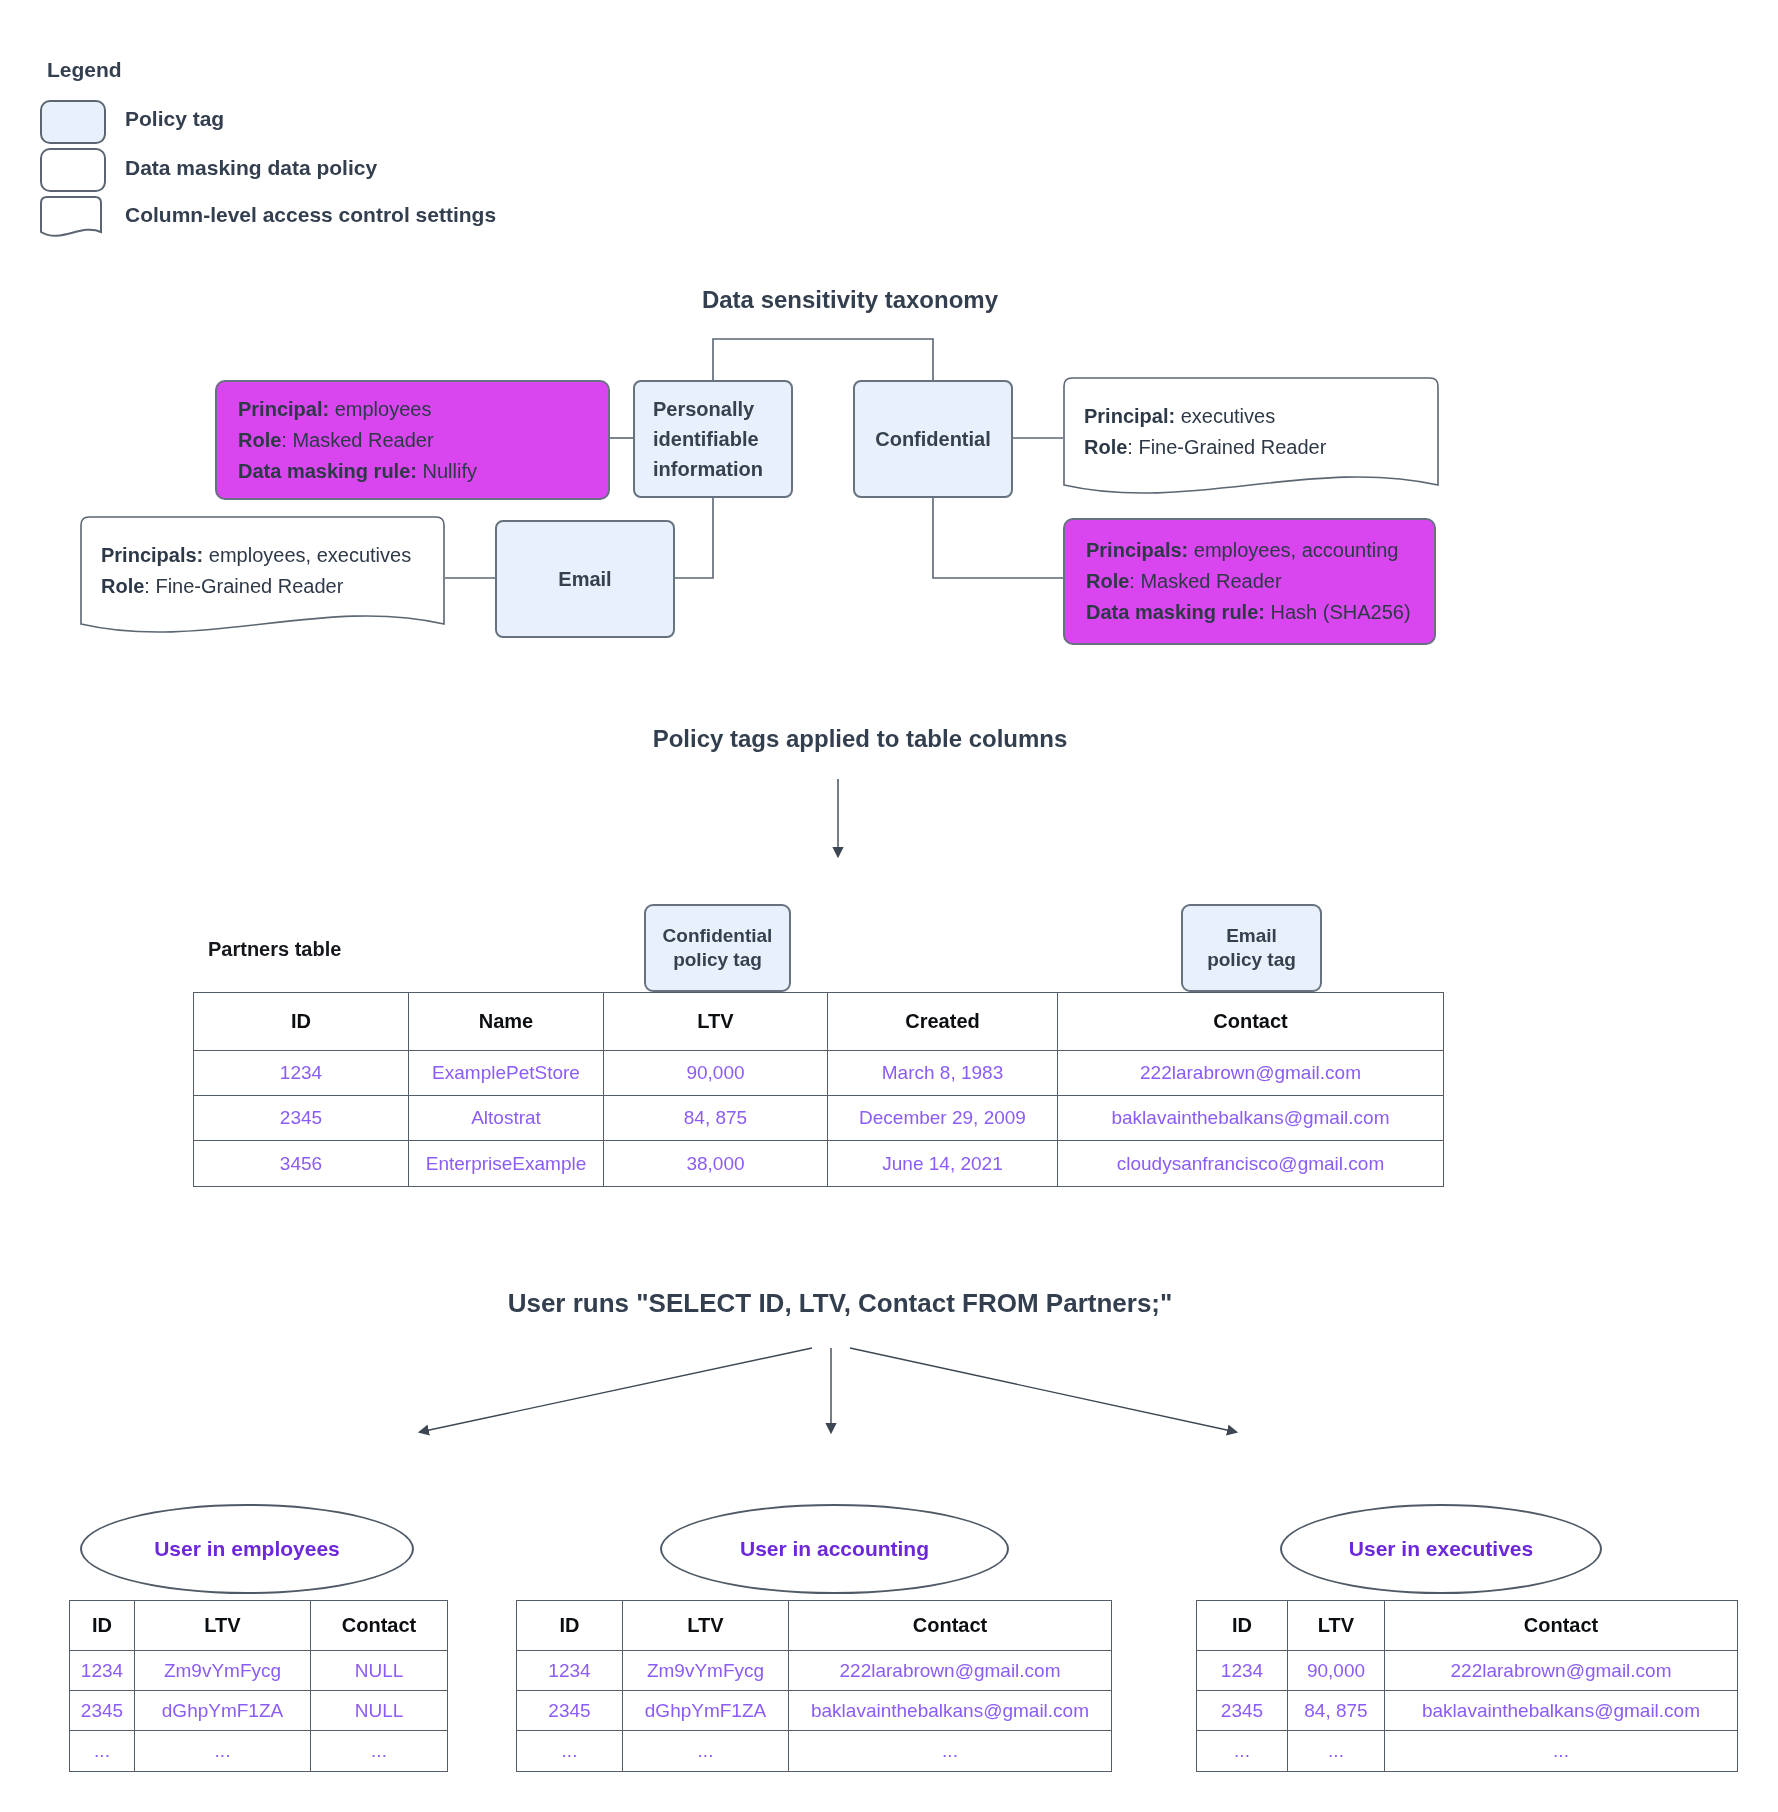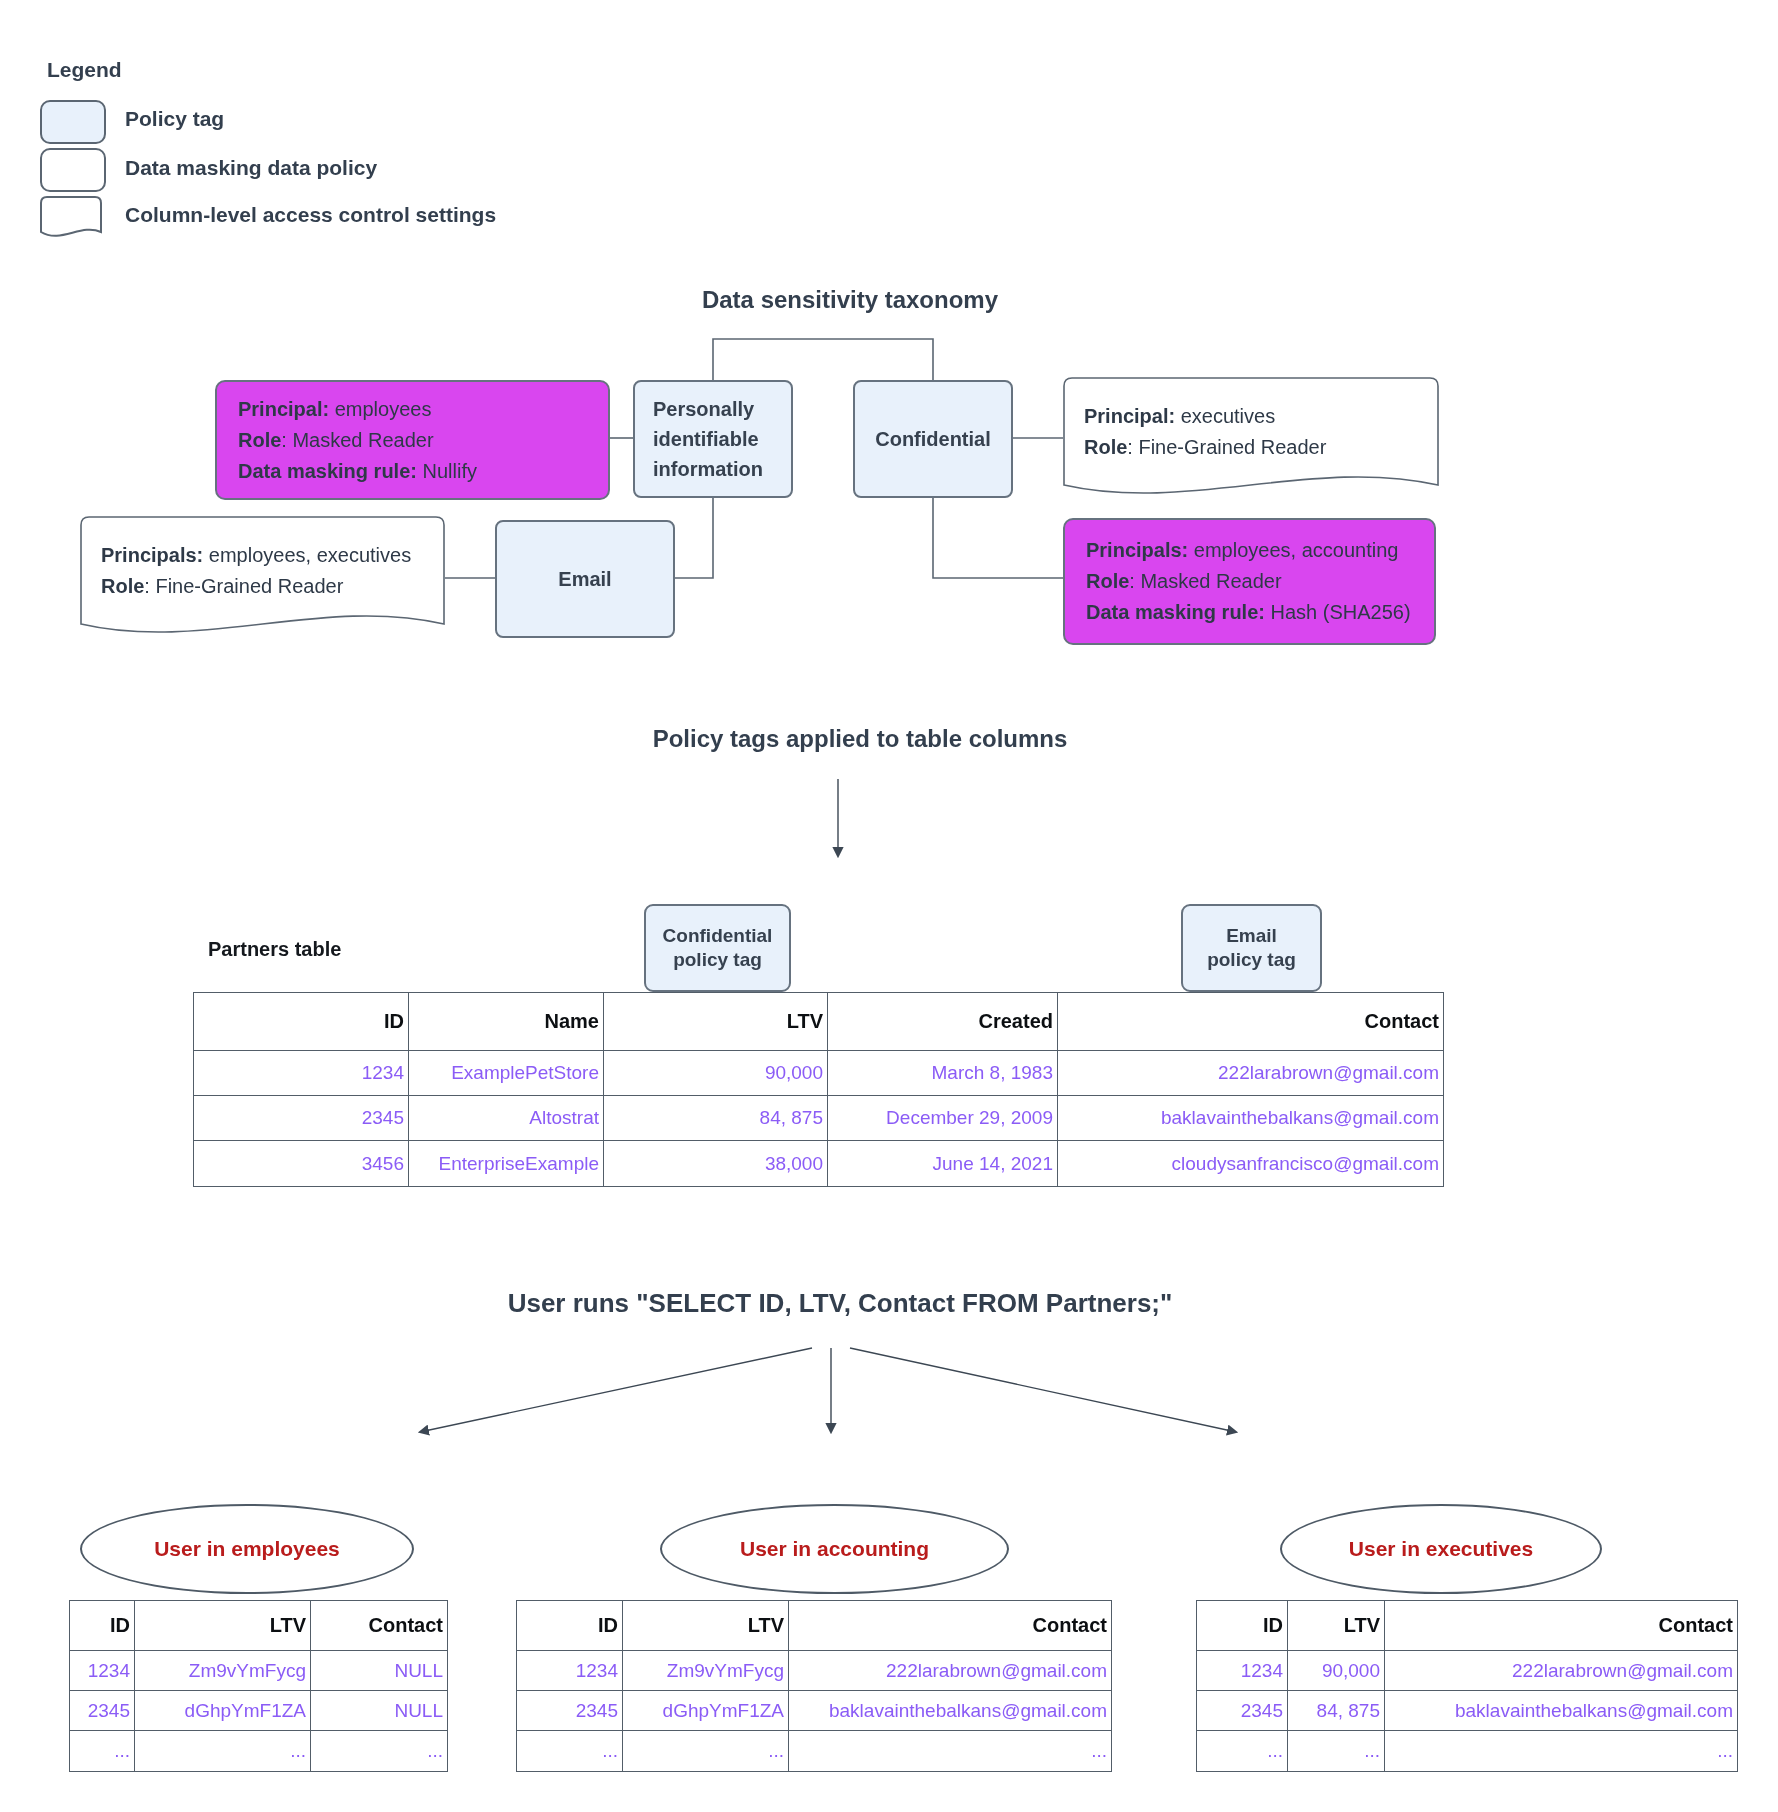--- a/index.html
+++ b/index.html
@@ -36,27 +36,27 @@
 
   
   .chip{position:absolute;box-sizing:border-box;background:var(--tag_fill);border:2px solid var(--stroke);border-radius:9px;
         display:flex;flex-direction:column;justify-content:center;align-items:center;
         font-size:19px;font-weight:bold;color:#36414f;line-height:24px;text-align:center;}
 
   .plabel{position:absolute;font-size:20px;font-weight:bold;color:#14181d;margin-left:12px;}
 
   
   table.dtable{position:absolute;border-collapse:collapse;table-layout:fixed;background:#fff;}
-  table.dtable th,table.dtable td{border:1.6px solid #525d68;text-align:right;padding:8px 4px;overflow:hidden;white-space:nowrap;}
+  table.dtable th,table.dtable td{border:1.6px solid #525d68;text-align:center;padding:8px 4px;overflow:hidden;white-space:nowrap;}
   table.dtable th{font-size:20px;font-weight:bold;color:#0c0f12;}
   table.dtable td{font-size:19px;color:#8b5cf6;font-weight:normal;}
 
   
   .ellipse{position:absolute;border:2px solid #4e5a66;border-radius:50%;display:flex;align-items:center;justify-content:center;
-           font-size:21px;font-weight:bold;color:#b91c1c;background:#fff;}
+           font-size:21px;font-weight:bold;color:#6d28d9;background:#fff;}
 </style>
 </head>
 <body>
 
 <div class="canvas">
 
   <svg class="overlay" width="1778" height="1812" viewBox="0 0 1778 1812">
     <defs>
       <marker id="arr" viewBox="0 0 10 10" refX="8" refY="5" markerWidth="8" markerHeight="8" orient="auto-start-reverse">
         <path d="M0,0 L10,5 L0,10 z" fill="#3c4753"></path>

